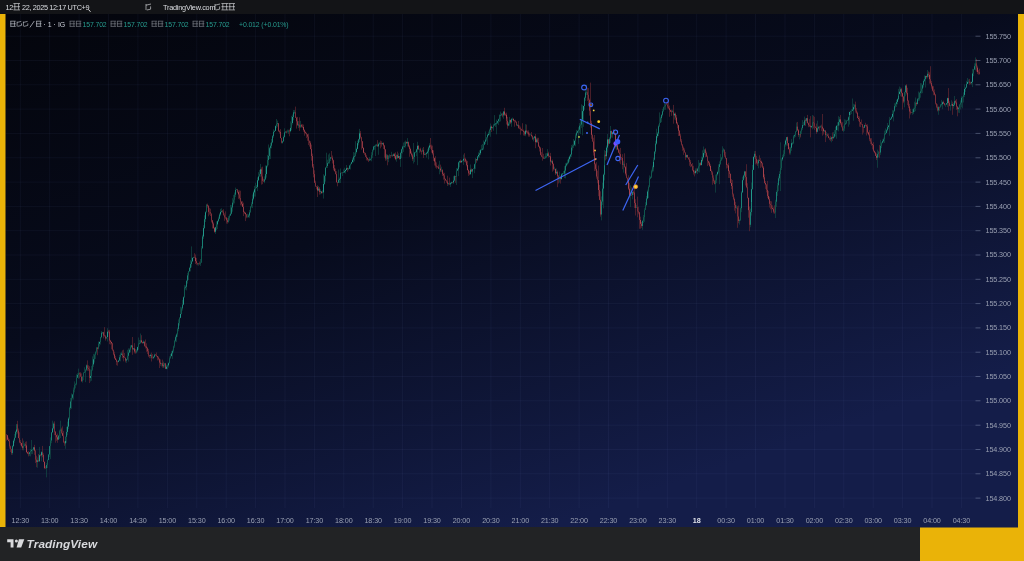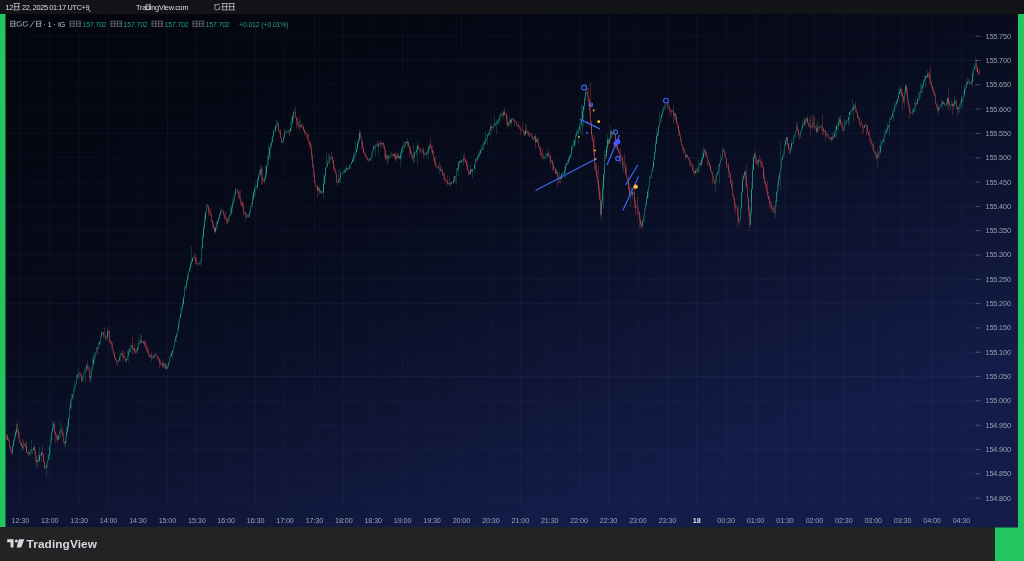--- a/index.html
+++ b/index.html
@@ -1,34 +1,34 @@
 <!DOCTYPE html>
 <html><head><meta charset="utf-8"><style>
 html,body{margin:0;padding:0;background:#222325;}
 *{box-sizing:border-box;}
-#wrap{position:relative;width:1024px;height:561px;overflow:hidden;background:#22c55e;font-family:"Liberation Sans",sans-serif;}
+#wrap{position:relative;width:1024px;height:561px;overflow:hidden;background:#eab308;font-family:"Liberation Sans",sans-serif;}
 #tbar{position:absolute;left:0;top:0;width:1024px;height:14px;background:#131417;color:#dcdee2;font-size:7.3px;font-weight:500;letter-spacing:-0.22px;}
-#bbar{position:absolute;left:0;top:527px;width:995px;height:34px;background:#222325;}
+#bbar{position:absolute;left:0;top:527px;width:920px;height:34px;background:#222325;font-style:italic;}
 #bbar .tv{position:absolute;left:26.6px;top:537.2px;margin-top:-527px;font-size:11.8px;font-weight:700;color:#d8d9dd;letter-spacing:0.1px;}
 </style></head><body>
 <div id="wrap">
 <div id="tbar">
       <span style="position:absolute;left:5.5px;top:2.6px">12</span>
       <svg style="position:absolute;left:13.0px;top:3.4px" width="8" height="8" viewBox="0 0 8 8">
         <path d="M0.4 0.5H7M0.4 3.7H7M0.4 6.9H7M1.8 0.7V6.7M5.6 0.7V6.7" stroke="#dadbde" stroke-width="0.65" fill="none"></path>
       </svg>
-      <span style="position:absolute;left:22.0px;top:2.6px;letter-spacing:-0.34px">22, 2025 01:17 UTC+9</span>
+      <span style="position:absolute;left:22.0px;top:2.6px;letter-spacing:-0.34px">22, 2025 12:17 UTC+9</span>
       <svg style="position:absolute;left:87.5px;top:8.5px" width="4" height="4" viewBox="0 0 4 4">
         <path d="M0.5 0.5L2.5 2.8" stroke="#dadbde" stroke-width="1"></path>
       </svg>
       <span style="position:absolute;left:96.2px;top:20px">kokoroodoranai</span>
       <svg style="position:absolute;left:145.2px;top:3.4px" width="8" height="8" viewBox="0 0 8 8">
         <path d="M1 1V7M1 2.2L6 1M5.6 3.4V6.2L1.8 7" stroke="#dadbde" stroke-width="0.65" fill="none"></path>
       </svg>
-      <span style="position:absolute;left:136px;top:2.6px">TradingView.com</span>
+      <span style="position:absolute;left:163px;top:2.6px">TradingView.com</span>
       <svg style="position:absolute;left:213.8px;top:3.4px" width="8" height="8" viewBox="0 0 8 8">
         <path d="M1 1V7M1 2.2L6 1M5.6 3.4V6.2L1.8 7" stroke="#dadbde" stroke-width="0.65" fill="none"></path>
       </svg>
       <svg style="position:absolute;left:221.0px;top:3.4px" width="8" height="8" viewBox="0 0 8 8">
         <path d="M0.4 0.5H7M0.4 3.7H7M0.4 6.9H7M1.8 0.7V6.7M5.6 0.7V6.7" stroke="#dadbde" stroke-width="0.65" fill="none"></path>
       </svg>
       <svg style="position:absolute;left:228.0px;top:3.4px" width="8" height="8" viewBox="0 0 8 8">
         <path d="M0.4 0.5H7M0.4 3.7H7M0.4 6.9H7M1.8 0.7V6.7M5.6 0.7V6.7" stroke="#dadbde" stroke-width="0.65" fill="none"></path>
       </svg>
     </div>

